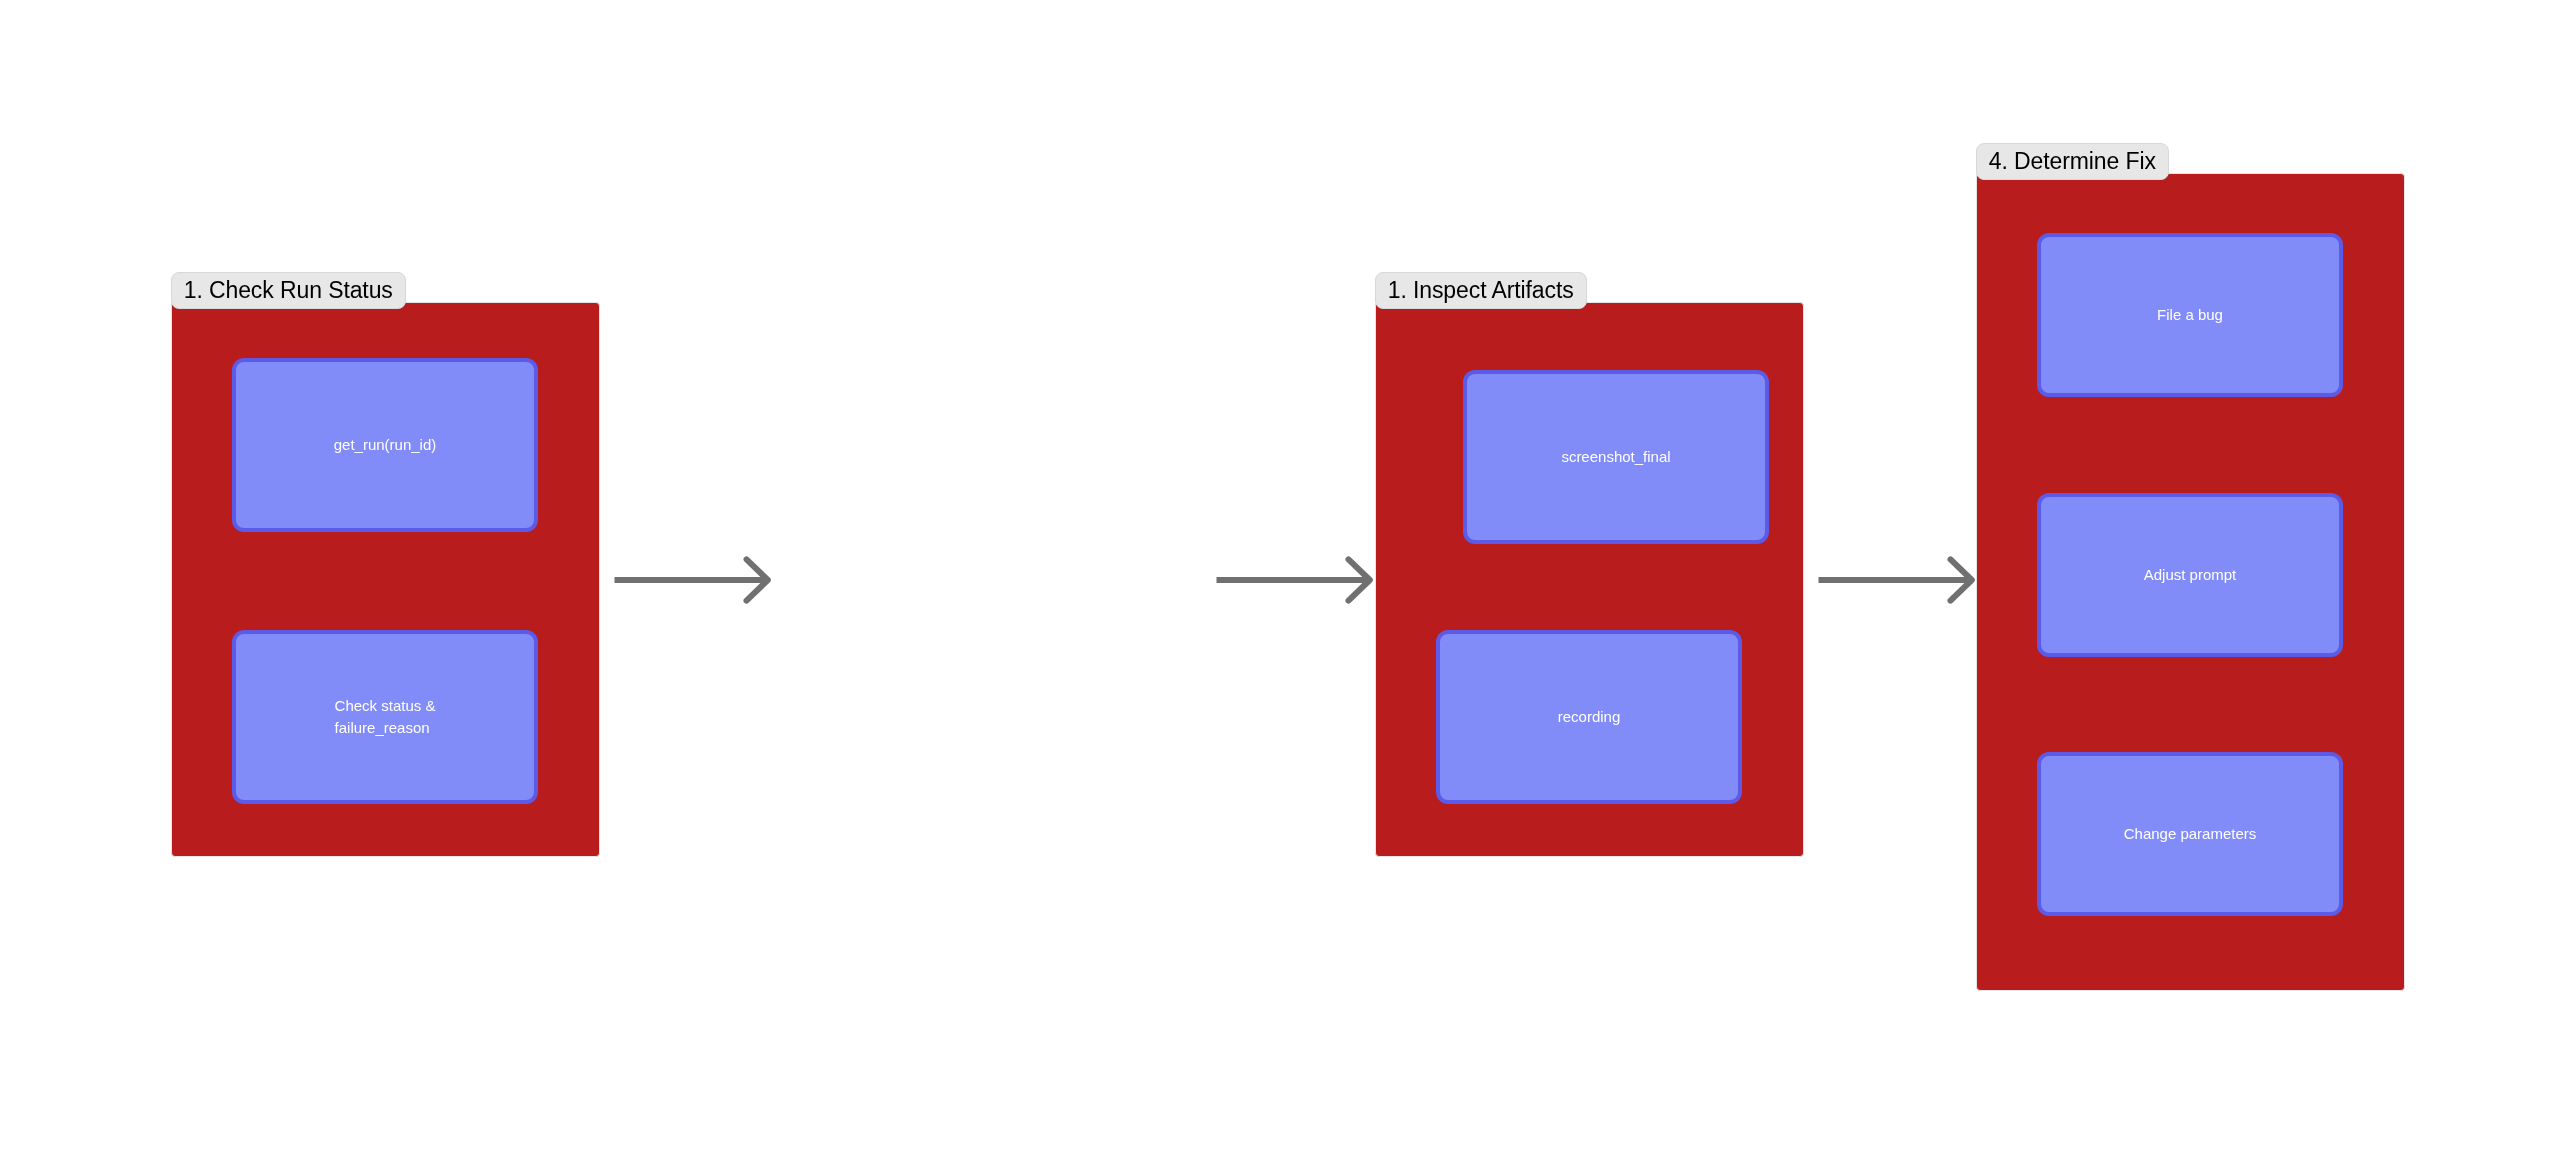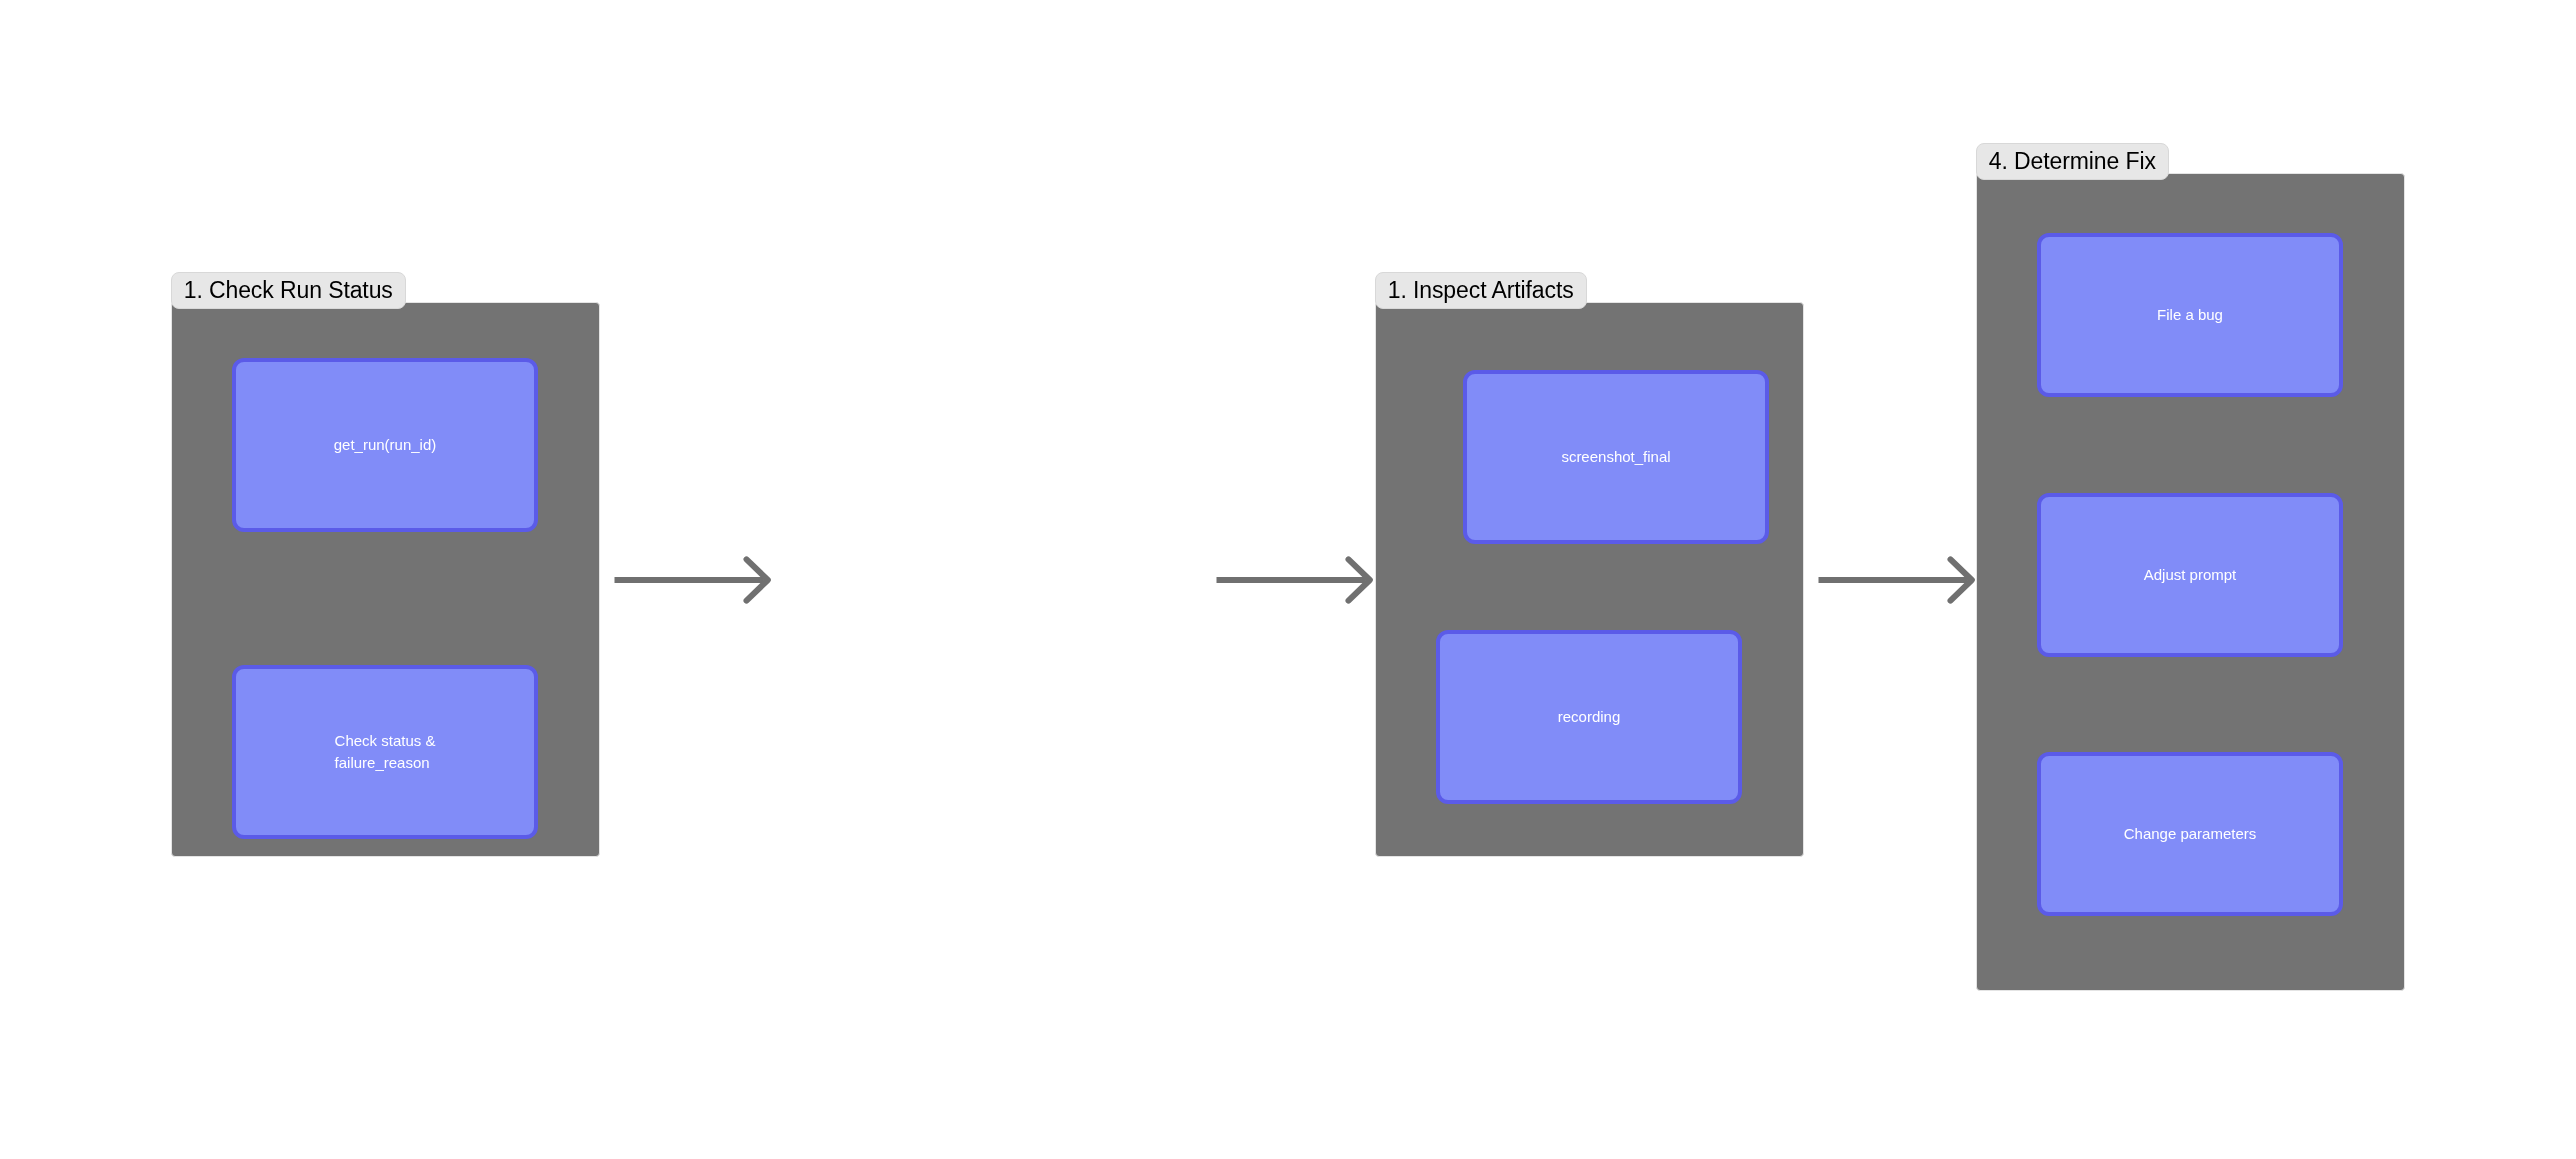--- a/index.html
+++ b/index.html
@@ -15,21 +15,21 @@
     width: 2576px;
     height: 1159px;
     background: #ffffff;
   }
 
   
   .group {
     position: absolute;
     border: 1.3px solid #e4e4e4;
     border-radius: 4px;
-    background: #737373;
+    background: #b91c1c;
   }
   .group-title {
     position: absolute;
     top: -31px;
     left: -1.3px;
     display: inline-block;
     background: #e7e7e7;
     border: 0.7px solid #d8d8d8;
     border-radius: 8px;
     padding: 4.7px 12px 6px 12px;
@@ -70,21 +70,21 @@
 
 <div id="canvas">
 
   <div class="group" style="left:171px; top:302px; width:429px; height:555px;">
     <span class="group-title">1. Check Run Status</span>
 
     <div class="node" style="left:60px; top:55px; width:306px; height:174px;">
       <span>get_run(run_id)</span>
     </div>
 
-    <div class="node" style="left:60px; top:327px; width:306px; height:174px;margin-top:35px;">
+    <div class="node" style="left:60px; top:327px; width:306px; height:174px;">
       <span>Check status &amp;
 failure_reason</span>
     </div>
   </div>
 
   <div class="arrow" style="left:614px; top:550px; width:161px;">
     <svg width="161" height="60" viewBox="0 0 240 90" aria-hidden="true">
       <line x1="0" y1="45" x2="224" y2="45" stroke="#707070" stroke-width="9" stroke-linecap="butt"></line>
       <polyline points="198,14 230,45 198,76" fill="none" stroke="#707070" stroke-width="9" stroke-linecap="round" stroke-linejoin="round"></polyline>
     </svg>

